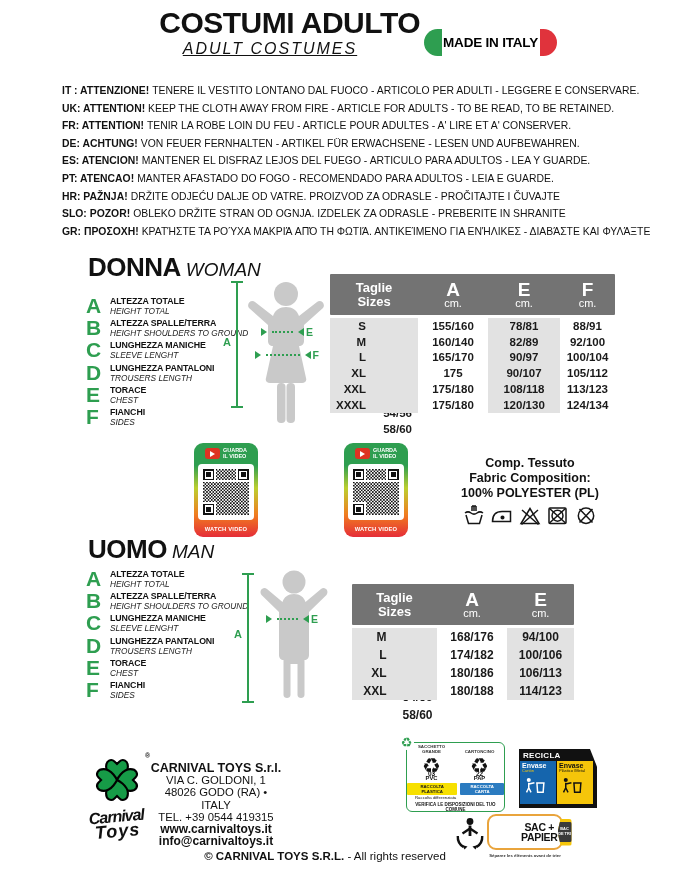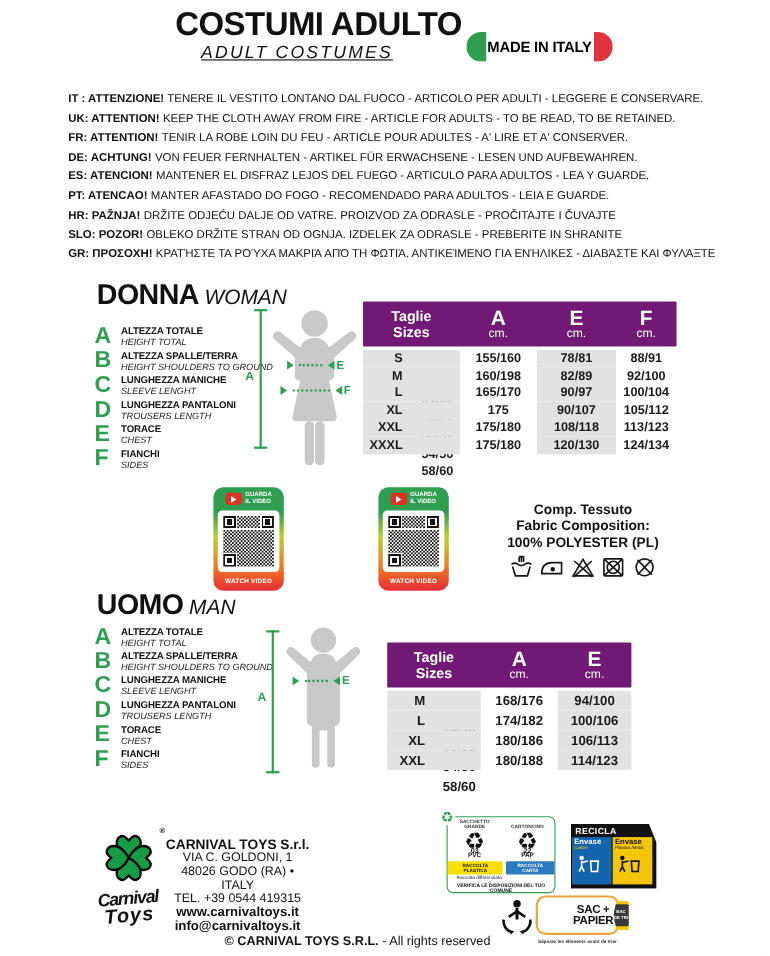--- a/index.html
+++ b/index.html
@@ -41,21 +41,21 @@
   .dimv::before{top:0;}.dimv::after{bottom:0;}
   .dim-label{position:absolute;color:#2E9E50;font-weight:800;font-size:11px;}
   .dimh{position:absolute;display:flex;align-items:center;}
   .dimh .tr{width:0;height:0;border:4px solid transparent;border-left:6px solid #2E9E50;}
   .dimh .tl{width:0;height:0;border:4px solid transparent;border-right:6px solid #2E9E50;}
   .dimh .line{flex:1;border-top:2px dotted #2E9E50;margin:0 1px;height:0;}
   .dimh b{color:#2E9E50;font-size:10.5px;font-weight:800;margin-left:2px;}
 
   
   .sizetable{position:absolute;font-family:"Liberation Sans",sans-serif;}
-  .st-header{display:grid;background:#701a75;color:#fff;height:41px;border-radius:1px;}
+  .st-header{display:grid;background:#737373;color:#fff;height:41px;border-radius:1px;}
   .donna-t .st-header,.donna-t .st-row{grid-template-columns:88px 70px 72px 55px;}
   .uomo-t .st-header,.uomo-t .st-row{grid-template-columns:85px 70px 67px;}
   .st-hcol{display:flex;flex-direction:column;align-items:center;justify-content:center;}
   .st-h1{font-size:13px;font-weight:600;line-height:14px;}
   .st-letter{font-size:19px;font-weight:800;line-height:17px;}
   .st-cm{font-size:11px;line-height:11px;}
   .st-body{padding-top:3px;}
   .st-row{display:grid;}
   .st-cell{display:flex;align-items:center;justify-content:center;font-weight:700;color:#1a1a1a;}
   .donna-t .st-cell{height:15.8px;font-size:11.5px;}
@@ -262,21 +262,21 @@
           </div>
           <div class="st-cell">155/160</div>
           <div class="st-cell st-gray">78/81</div>
           <div class="st-cell">88/91</div>
         </div>
       <div class="st-row">
           <div class="st-cell st-size st-gray">
             <span class="code">M</span>
             <span class="range">42/44</span>
           </div>
-          <div class="st-cell">160/198</div>
+          <div class="st-cell">160/140</div>
           <div class="st-cell st-gray">82/89</div>
           <div class="st-cell">92/100</div>
         </div>
       <div class="st-row">
           <div class="st-cell st-size st-gray">
             <span class="code">L</span>
             <span class="range">46/48</span>
           </div>
           <div class="st-cell">165/170</div>
           <div class="st-cell st-gray">90/97</div>

